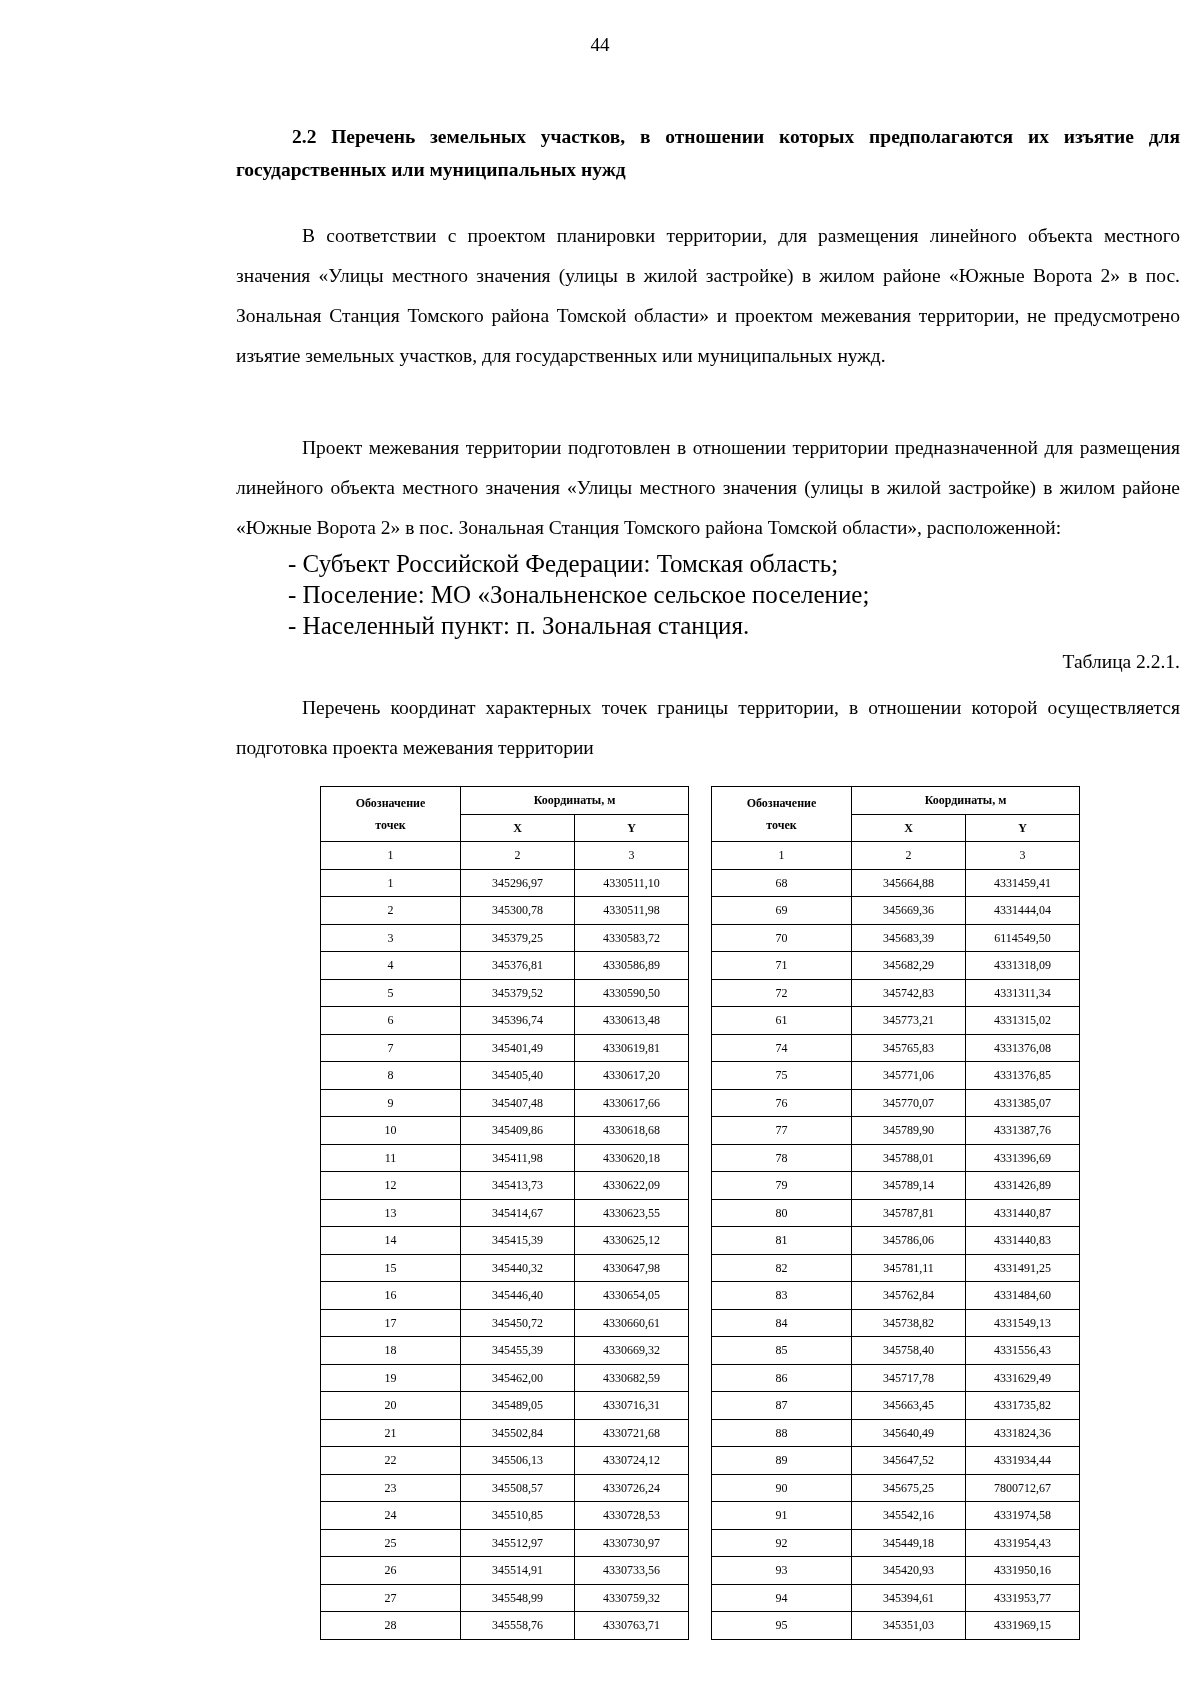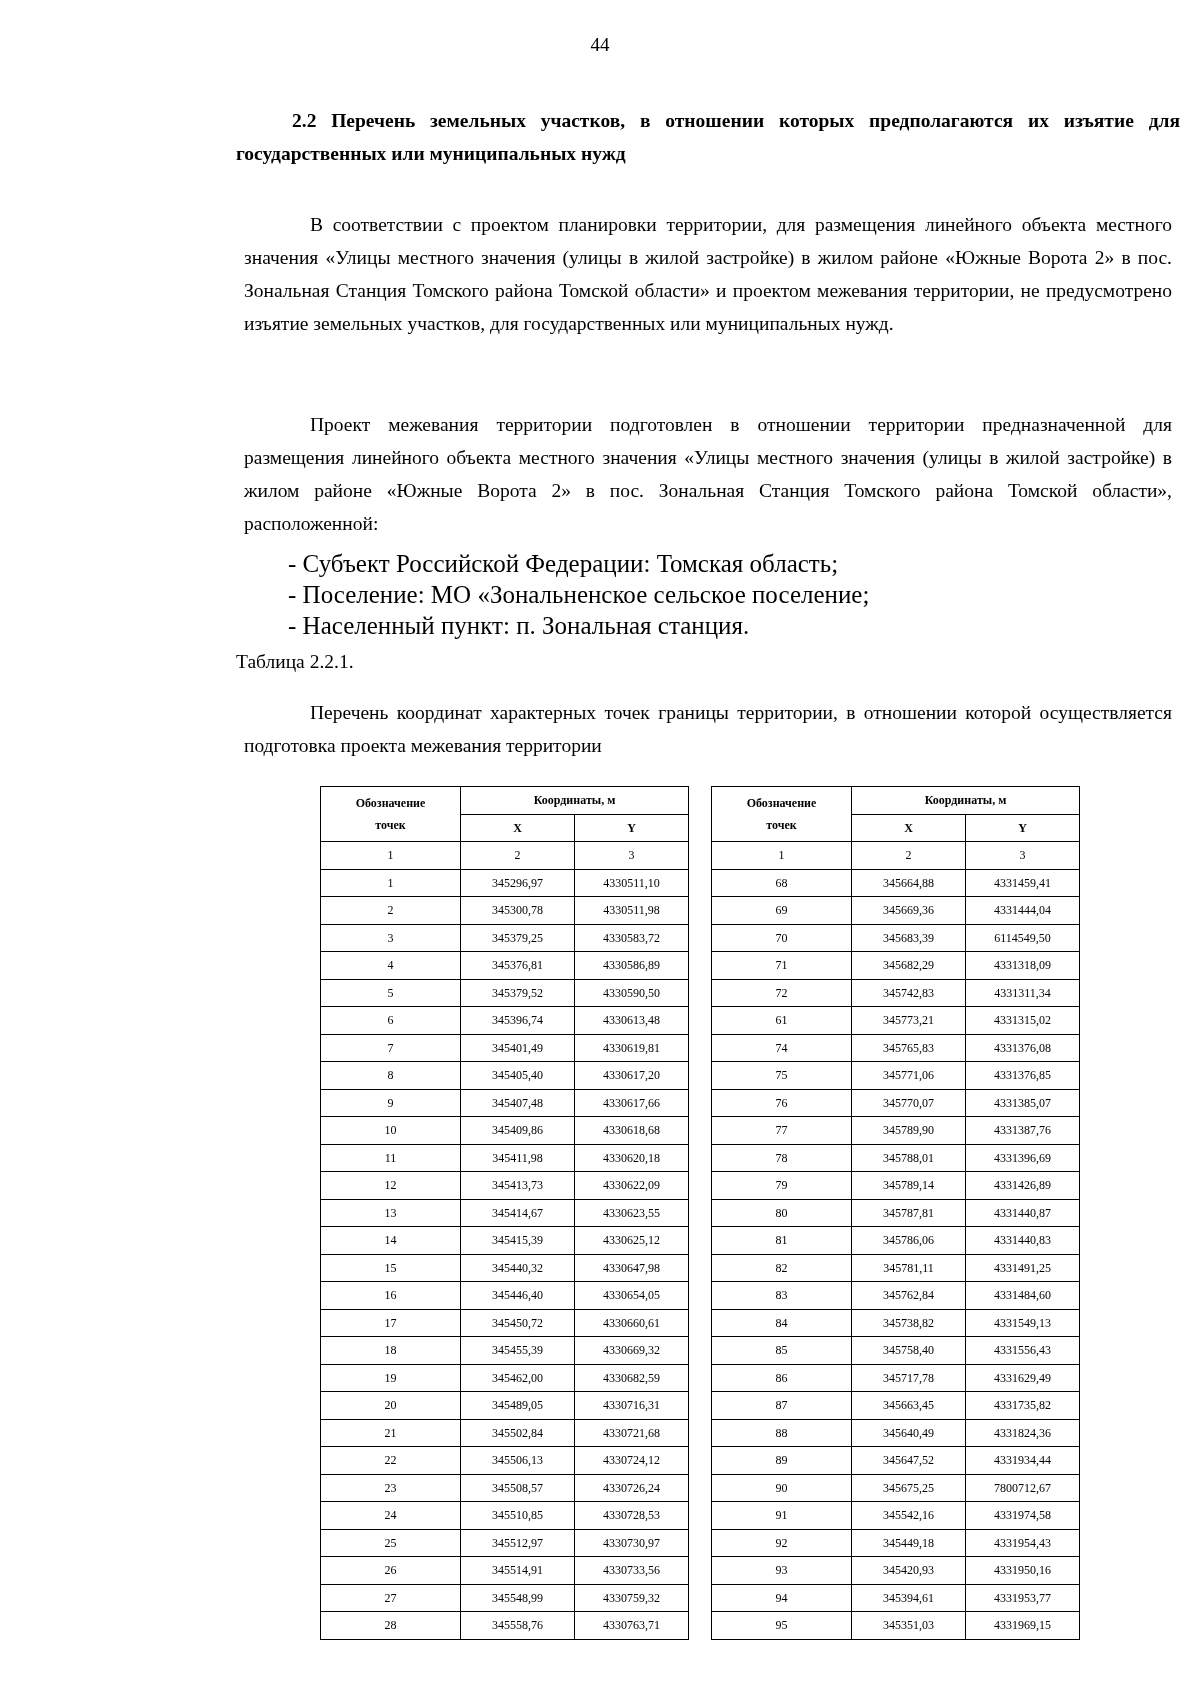--- a/index.html
+++ b/index.html
@@ -20,54 +20,54 @@
   .page-number {
     position: absolute;
     top: 34px;
     left: 0;
     width: 100%;
     text-align: center;
     font-size: 19px;
   }
   .content {
     position: absolute;
-    top: 104px;
+    top: 120px;
     left: 128px;
     width: 944px;
   }
   .heading {
     font-weight: bold;
     font-size: 19.5px;
     line-height: 33px;
     text-align: justify;
     text-indent: 56px;
     margin: 0 0 6px 0;
     text-align-last: left;
   }
   .para {
     font-size: 19.5px;
-    line-height: 33px;
+    line-height: 40px;
     text-align: justify;
     text-indent: 66px;
-    margin: 8px;
+    margin: 0;
     text-align-last: left;
   }
   .spacer-lg { height: 28px; }
   .spacer-md { height: 24px; }
   .spacer-sm { height: 10px; }
   .bullet-line {
     font-size: 25px;
     line-height: 31px;
     text-indent: 52px;
     margin: 0;
   }
   .table-caption {
     font-size: 19.5px;
     line-height: 33px;
-    text-align: left;
+    text-align: right;
     margin: 4px 0 0 0;
   }
   .tables-wrap {
     position: absolute;
     top: 786px;
     left: 212px;
     width: 760px;
     display: flex;
     justify-content: space-between;
   }

